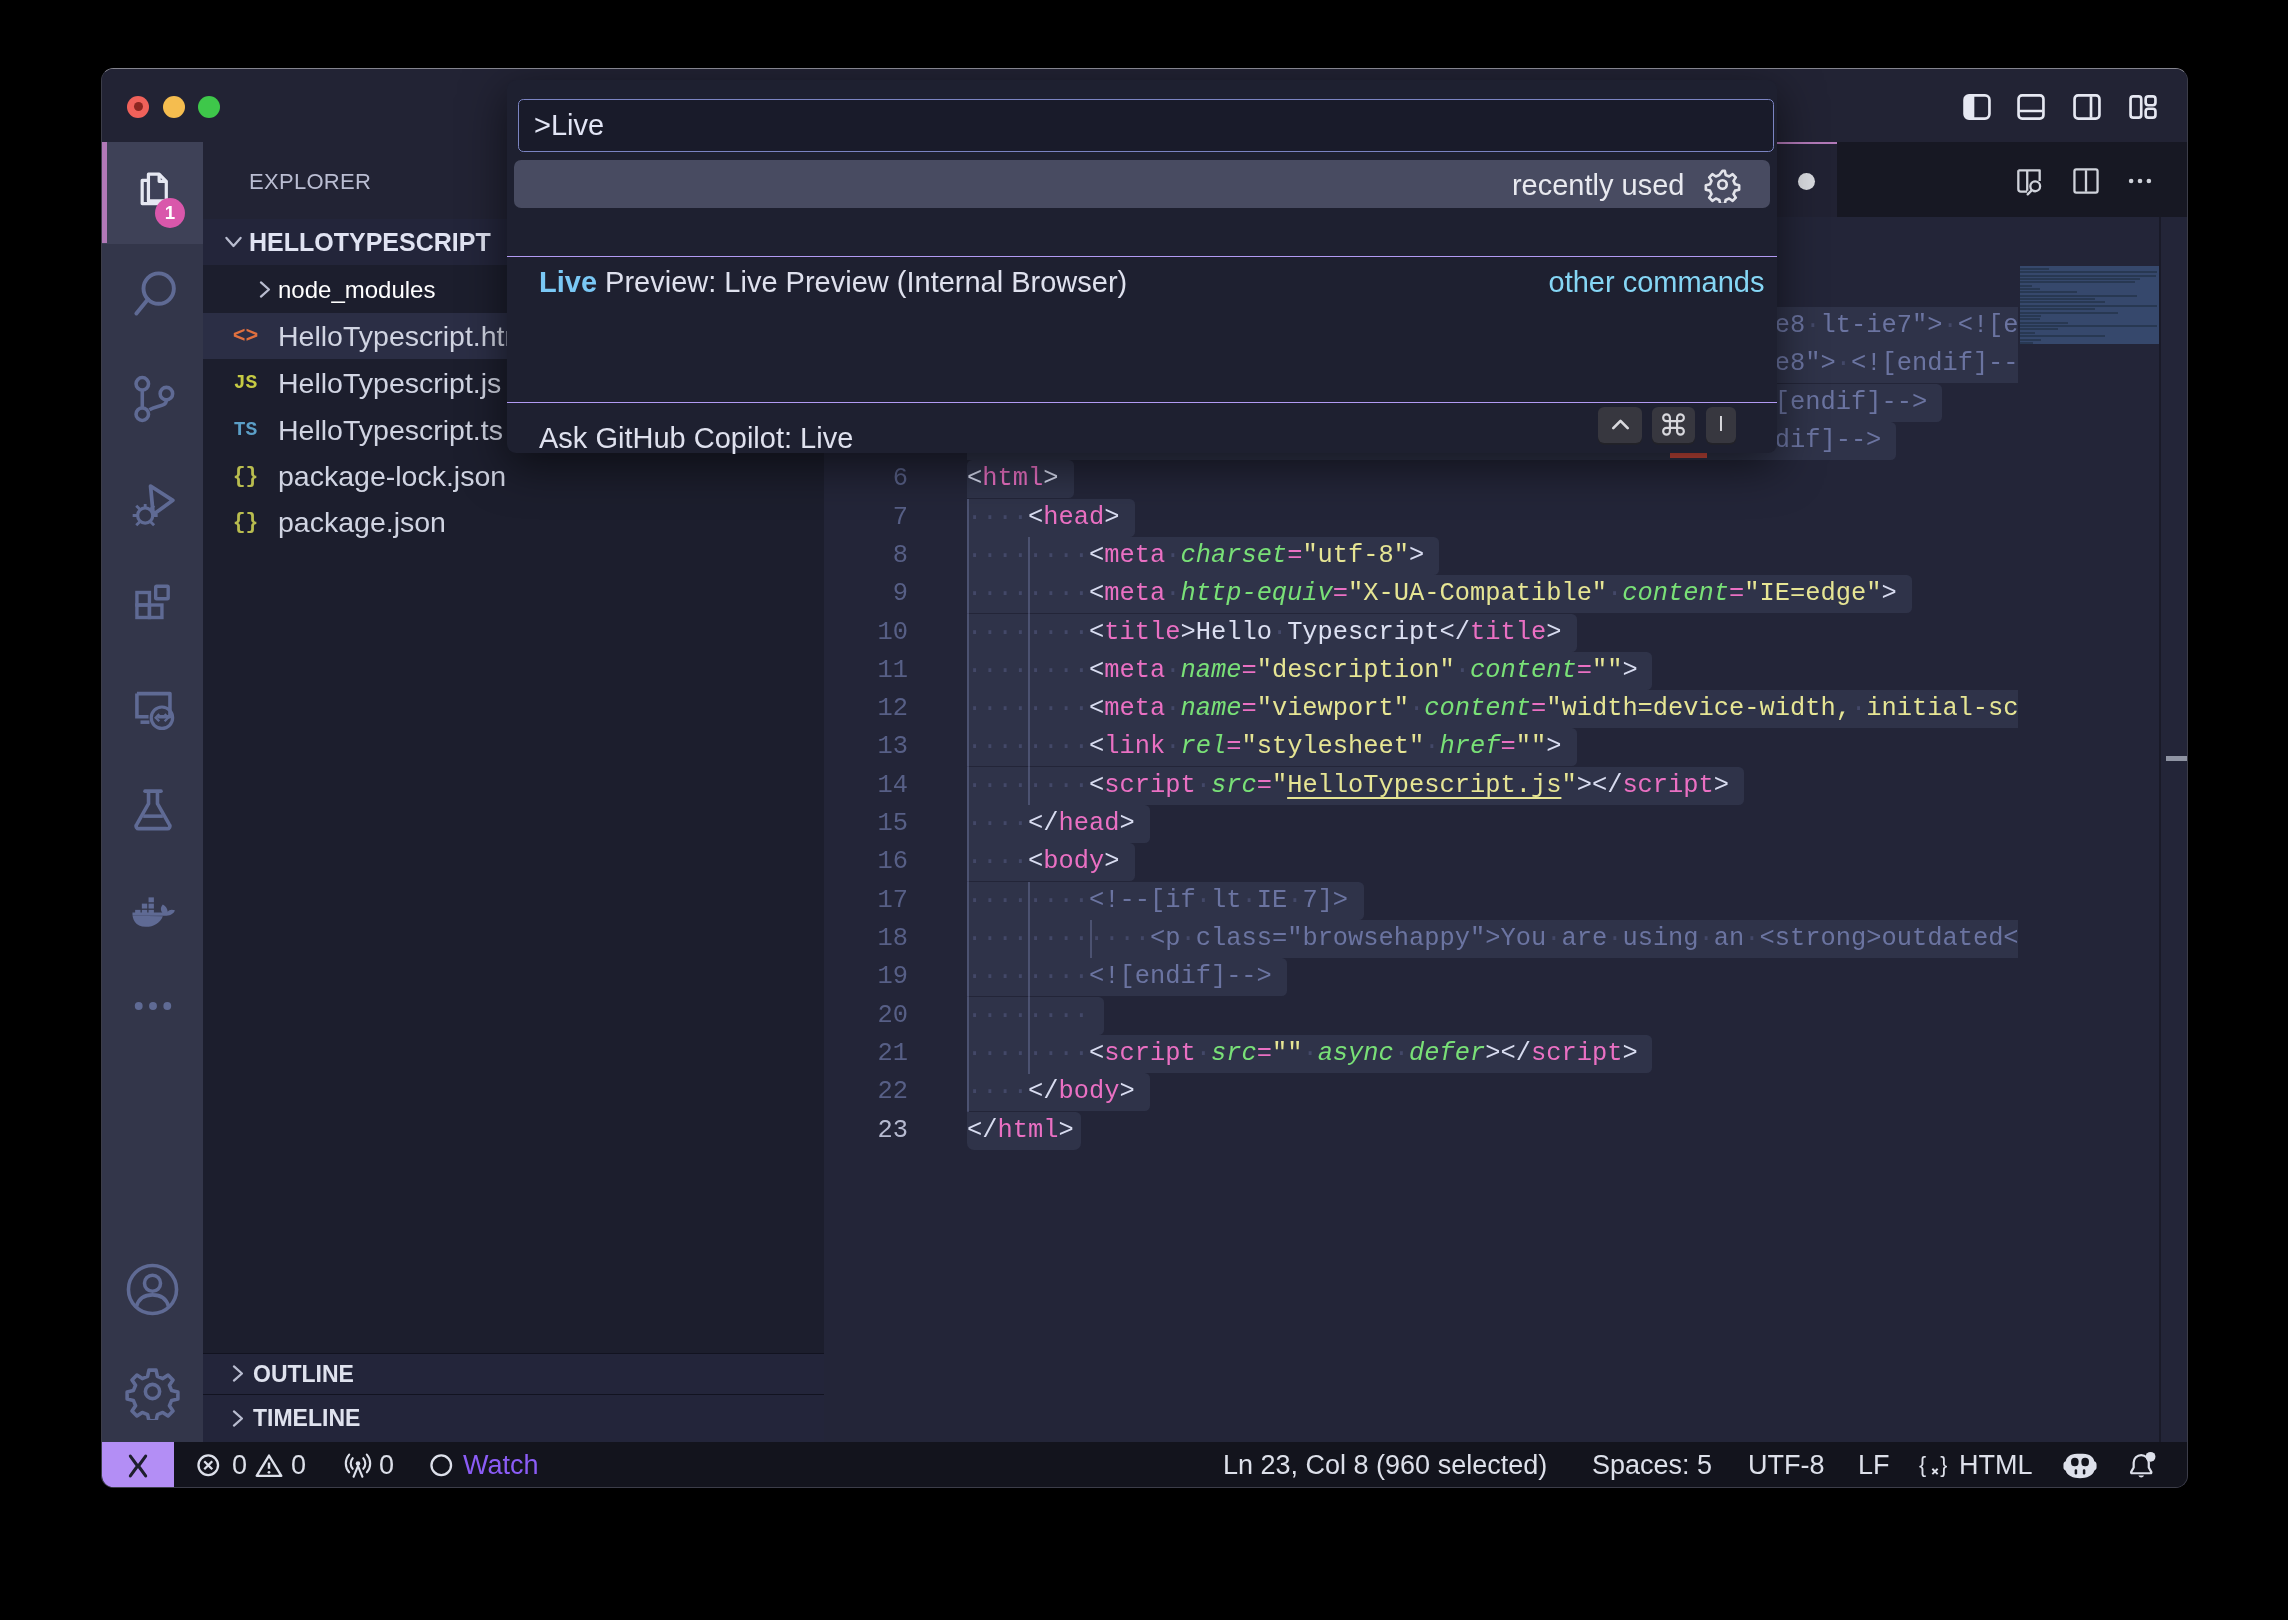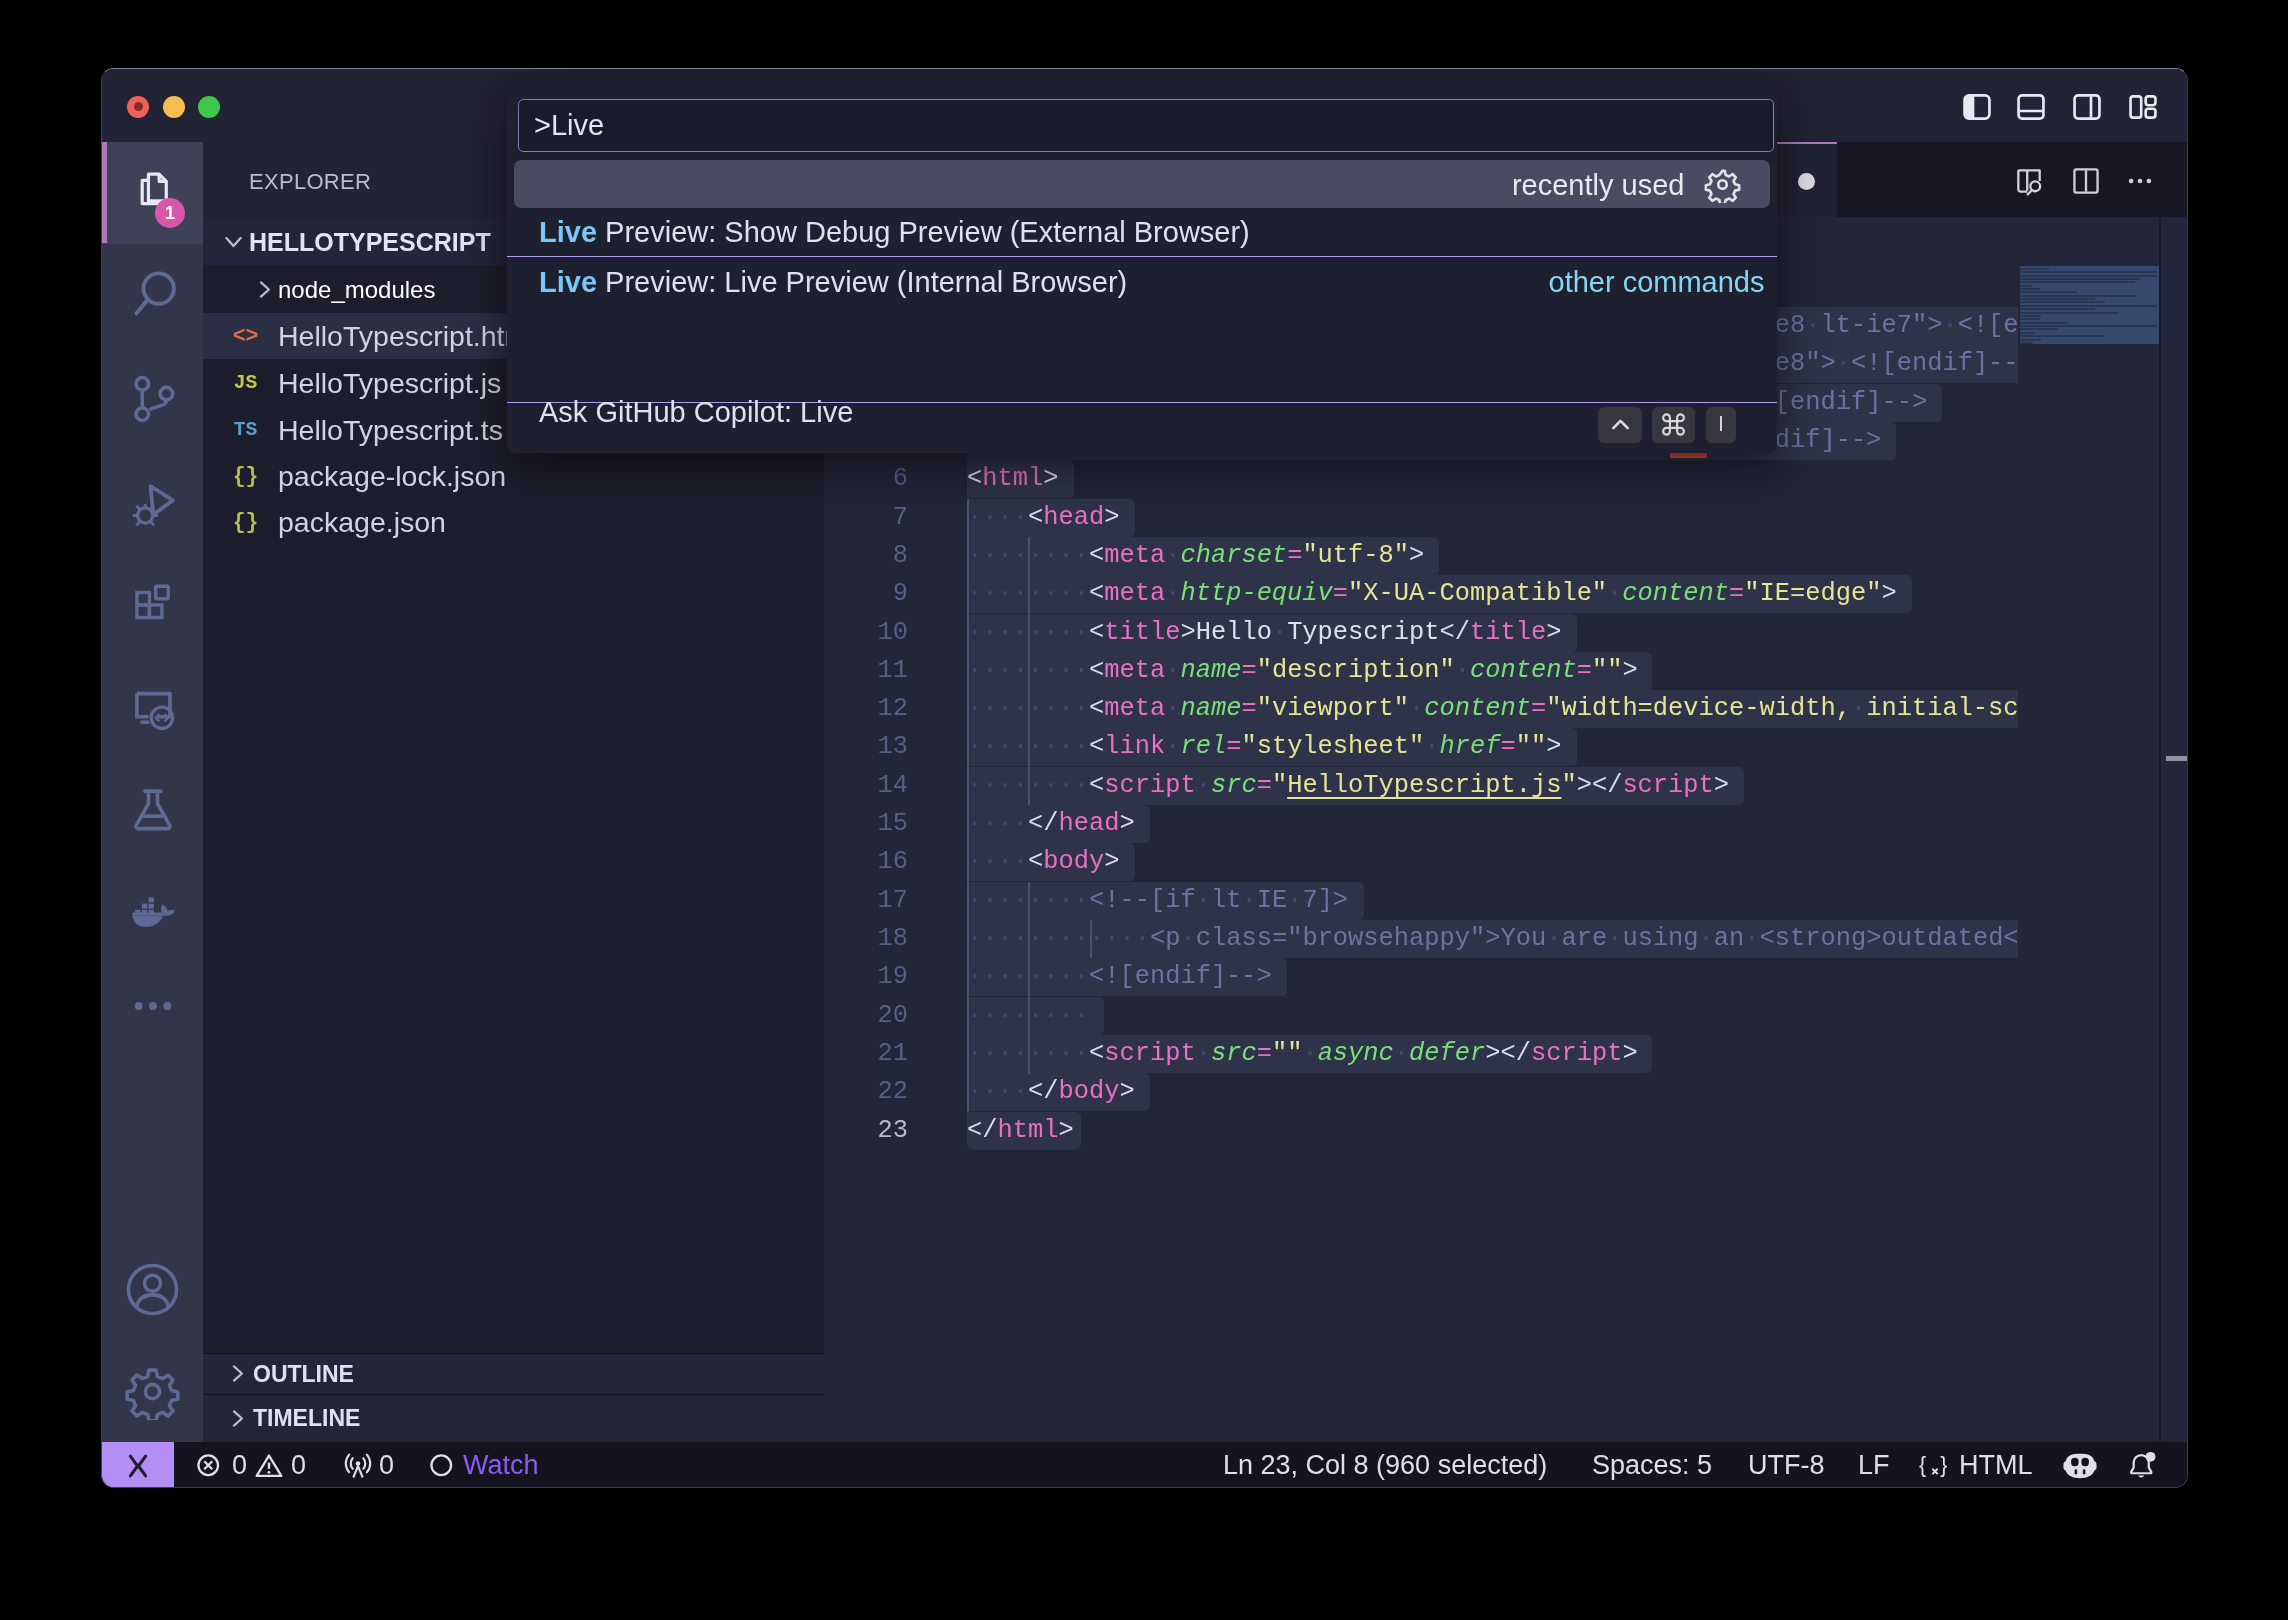--- a/index.html
+++ b/index.html
@@ -336,26 +336,25 @@
   <div class="abs" style="left:405px;top:10.7px;width:1270px;height:373px;background:#1e2030;border-radius:9px;box-shadow:0 12.5px 45px rgba(0,0,0,0.55)">
     <div style="position:absolute;left:10.7px;top:19.6px;width:1256px;height:53px;background:#191b2a;border:1.8px solid #7b84c2;border-radius:5.3px"></div>
       <div style="position:absolute;left:27px;top:19.6px;height:53px;line-height:53px;font-size:29px;color:#e2e5f5">&gt;Live</div>
       <div style="position:absolute;left:7.1px;top:80px;width:1256px;height:48px;background:#484b61;border-radius:7.1px"></div>
       <div style="position:absolute;right:36px;top:80px;height:48px;line-height:48px"><span style="font-size:29px;color:#e8e9ef;vertical-align:middle">recently used</span><span style="display:inline-block;width:19.6px"></span><span style="vertical-align:middle;display:inline-block;height:37px"><svg width="37" height="37" viewBox="0 0 42 42" style="">
 <g stroke="#e2e3ea" stroke-width="3" fill="none">
 <circle cx="21" cy="21" r="4.8"></circle>
 <path d="M21 5.5 l2.6 0 1 4.7 3.9 1.7 4-2.6 3.6 3.6 -2.6 4 1.7 3.9 4.7 1 0 5.2 -4.7 1 -1.7 3.9 2.6 4 -3.6 3.6 -4-2.6 -3.9 1.7 -1 4.7 -5.2 0 -1-4.7 -3.9-1.7 -4 2.6 -3.6-3.6 2.6-4 -1.7-3.9 -4.7-1 0-5.2 4.7-1 1.7-3.9 -2.6-4 3.6-3.6 4 2.6 3.9-1.7 z" stroke-linejoin="round"></path>
 </g>
           </svg></span></div>
-      <div style="position:absolute;left:32px;top:128px;height:48px;line-height:48px;font-size:29px;color:#dfe1ee;white-space:nowrap"><span style="color:#7ac8f5;font-weight:bold">Live</span><span> Preview: Show Debug Preview (External Browser)</span></div>
       <div style="position:absolute;left:0;top:176px;width:1270px;height:1.8px;background:#b29af3"></div>
       <div style="position:absolute;left:32px;top:179px;height:46px;line-height:46px;font-size:29px;color:#dfe1ee;white-space:nowrap"><span style="color:#7ac8f5;font-weight:bold">Live</span><span> Preview: Live Preview (Internal Browser)</span></div>
       <div style="position:absolute;right:12.5px;top:179px;height:46px;line-height:46px"><span style="font-size:29px;color:#85d6f5">other commands</span></div>
       <div style="position:absolute;left:0;top:322px;width:1270px;height:1.8px;background:#b29af3"></div>
-      <div style="position:absolute;left:32px;top:308px;height:48px;line-height:48px;font-size:29px;color:#dfe1ee;white-space:nowrap"><span>Ask GitHub Copilot: Live</span></div>
+      <div style="position:absolute;left:32px;top:334px;height:48px;line-height:48px;font-size:29px;color:#dfe1ee;white-space:nowrap"><span>Ask GitHub Copilot: Live</span></div>
       <div style="position:absolute;left:1091px;top:327px;width:44px;height:36px;background:#37373f;border-radius:6.2px;box-shadow:0 1.8px 0 #222228;text-align:center">
         <div style="margin-top:4.5px"><svg width="27" height="27" viewBox="0 0 30 30" style="">
             <path d="M7 19 L15 11 L23 19" fill="none" stroke="#d8d8dd" stroke-width="3" stroke-linecap="round" stroke-linejoin="round"></path>
           </svg></div>
       </div>
       <div style="position:absolute;left:1145px;top:327px;width:43px;height:36px;background:#37373f;border-radius:6.2px;box-shadow:0 1.8px 0 #222228;text-align:center">
         <div style="margin-top:4.5px"><svg width="27" height="27" viewBox="0 0 30 30" style="">
             <path d="M19 7.5 v15 a3.75 3.75 0 1 0 3.75 -3.75 H7.25 a3.75 3.75 0 1 0 3.75 3.75 V7.5 a3.75 3.75 0 1 0 -3.75 3.75 h15 A3.75 3.75 0 1 0 19 7.5" fill="none" stroke="#d8d8dd" stroke-width="2.4"></path>
           </svg></div>
       </div>

